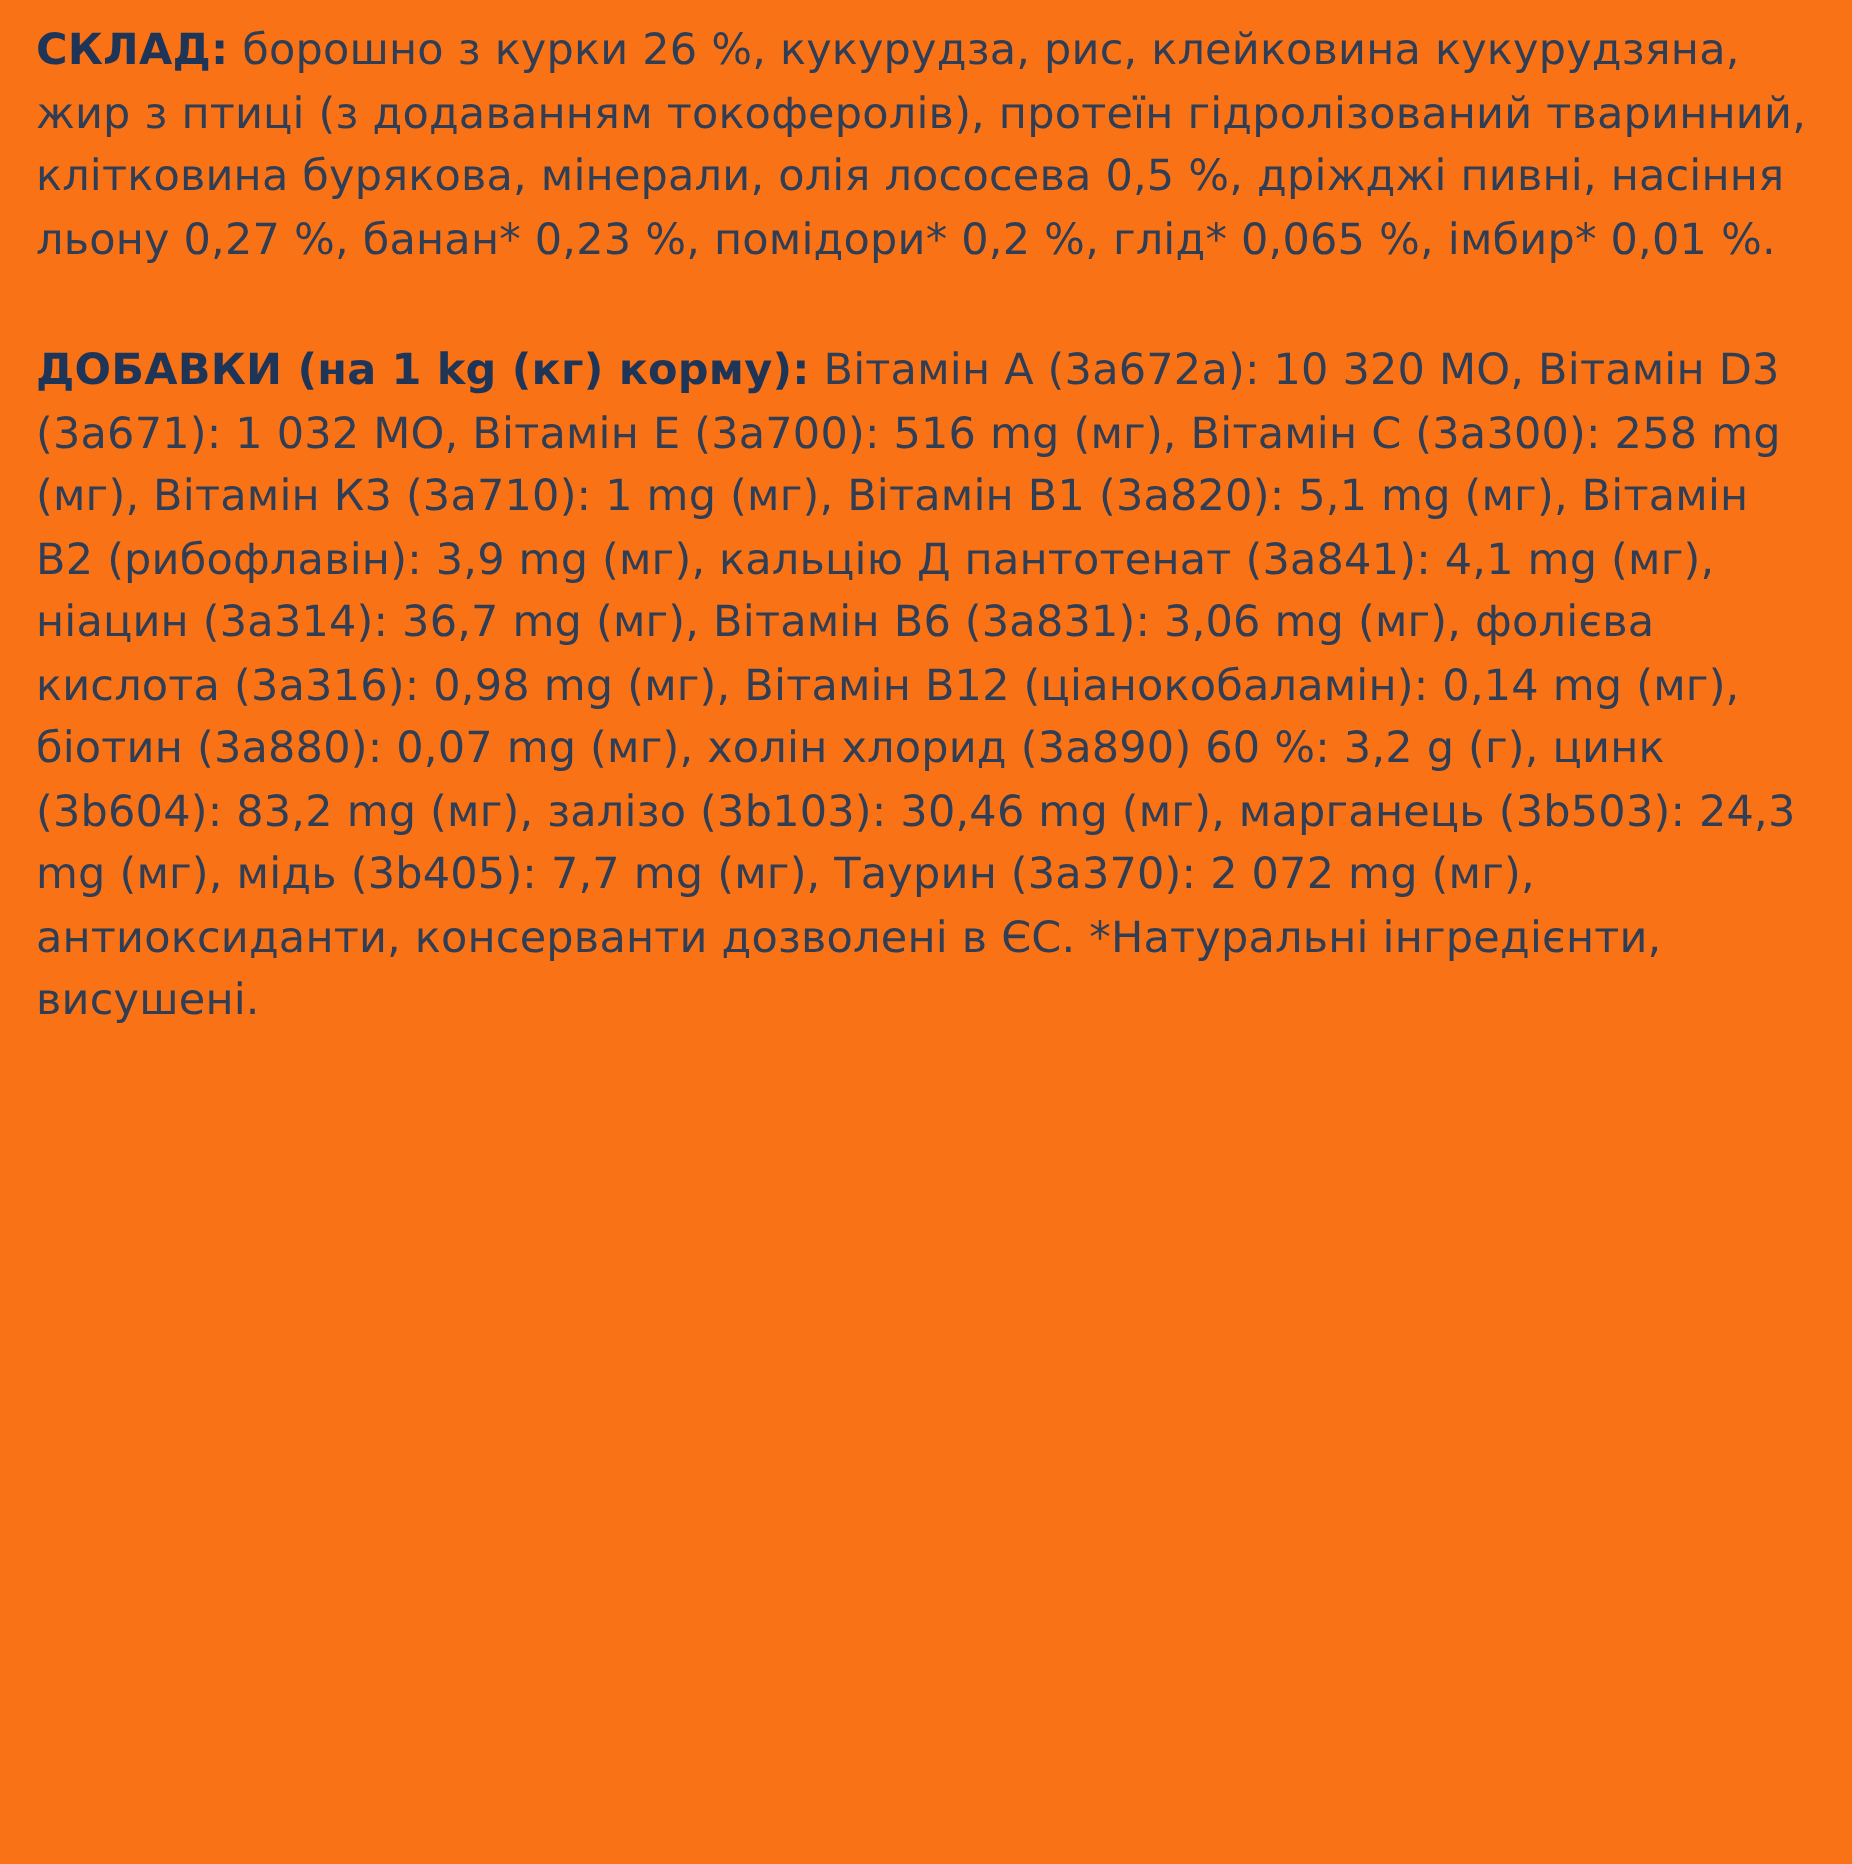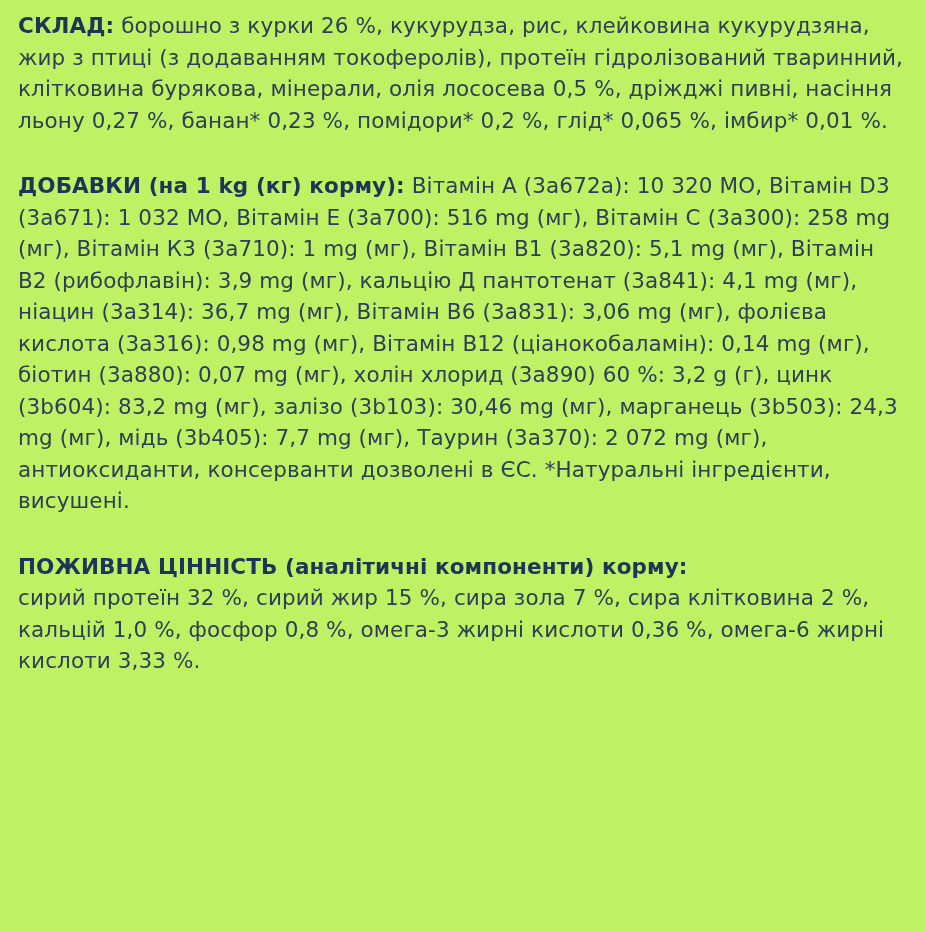--- a/index.html
+++ b/index.html
@@ -12,21 +12,21 @@
     height: 932px;
     font-family: "DejaVu Sans", sans-serif;
     color: #2e3d52;
     -webkit-font-smoothing: antialiased;
   }
   .page {
     box-sizing: border-box;
     width: 926px;
     height: 932px;
     padding: 10px 18px 0 18px;
-    background: #bef264;
+    background: #f97316;
   }
   .block {
     margin: 0 0 34px 0;
   }
   .block.last {
     margin-bottom: 0;
   }
   .para {
     font-size: 21.5px;
     line-height: 31.5px;
@@ -46,19 +46,15 @@
 <div class="page">
 
   <div class="block">
     <p class="para"><span class="heading">СКЛАД:</span><span> борошно з курки 26 %, кукурудза, рис, клейковина кукурудзяна, жир з птиці (з додаванням токоферолів), протеїн гідролізований тваринний, клітковина бурякова, мінерали, олія лососева 0,5 %, дріжджі пивні, насіння льону 0,27 %, банан* 0,23 %, помідори* 0,2 %, глід* 0,065 %, імбир* 0,01 %.</span></p>
   </div>
 
   <div class="block">
     <p class="para"><span class="heading">ДОБАВКИ (на 1 kg (кг) корму):</span><span> Вітамін А (3а672а): 10 320 МО, Вітамін D3 (3а671): 1 032 МО, Вітамін Е (3а700): 516 mg (мг), Вітамін С (3а300): 258 mg (мг), Вітамін К3 (3а710): 1 mg (мг), Вітамін В1 (3а820): 5,1 mg (мг), Вітамін В2 (рибофлавін): 3,9 mg (мг), кальцію Д пантотенат (3а841): 4,1 mg (мг), ніацин (3а314): 36,7 mg (мг), Вітамін В6 (3а831): 3,06 mg (мг), фолієва кислота (3а316): 0,98 mg (мг), Вітамін В12 (ціанокобаламін): 0,14 mg (мг), біотин (3а880): 0,07 mg (мг), холін хлорид (3а890) 60 %: 3,2 g (г), цинк (3b604): 83,2 mg (мг), залізо (3b103): 30,46 mg (мг), марганець (3b503): 24,3 mg (мг), мідь (3b405): 7,7 mg (мг), Таурин (3а370): 2 072 mg (мг), антиоксиданти, консерванти дозволені в ЄС. *Натуральні інгредієнти, висушені.</span></p>
   </div>
 
-  <div class="block">
-    <p class="para heading">ПОЖИВНА ЦІННІСТЬ (аналітичні компоненти) корму:</p>
-    <p class="para">сирий протеїн 32 %, сирий жир 15 %, сира зола 7 %, сира клітковина 2 %, кальцій 1,0 %, фосфор 0,8 %, омега-3 жирні кислоти 0,36 %, омега-6 жирні кислоти 3,33 %.</p>
-  </div>
 
 
 </div>
 
 </body></html>

